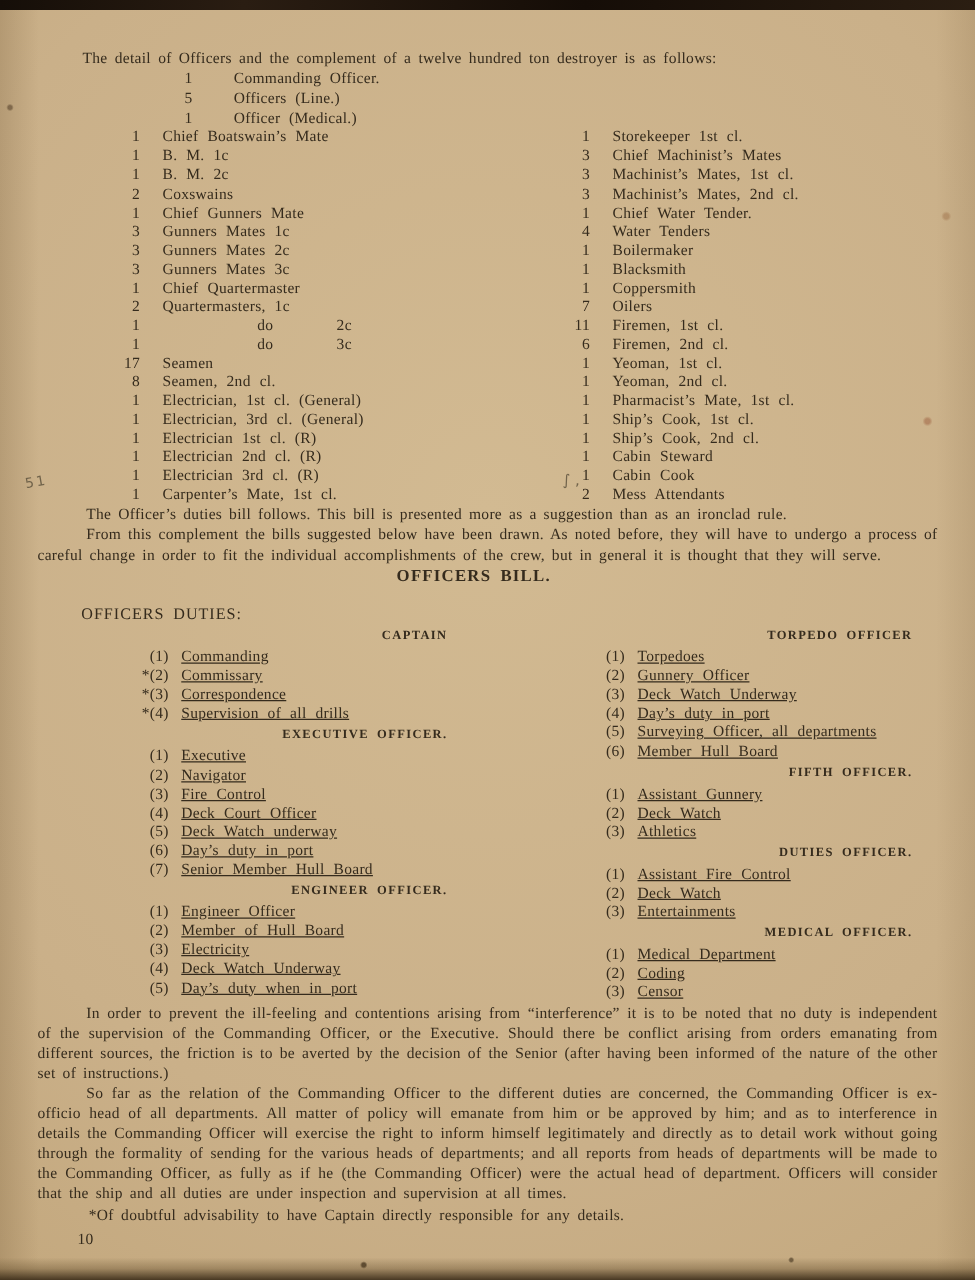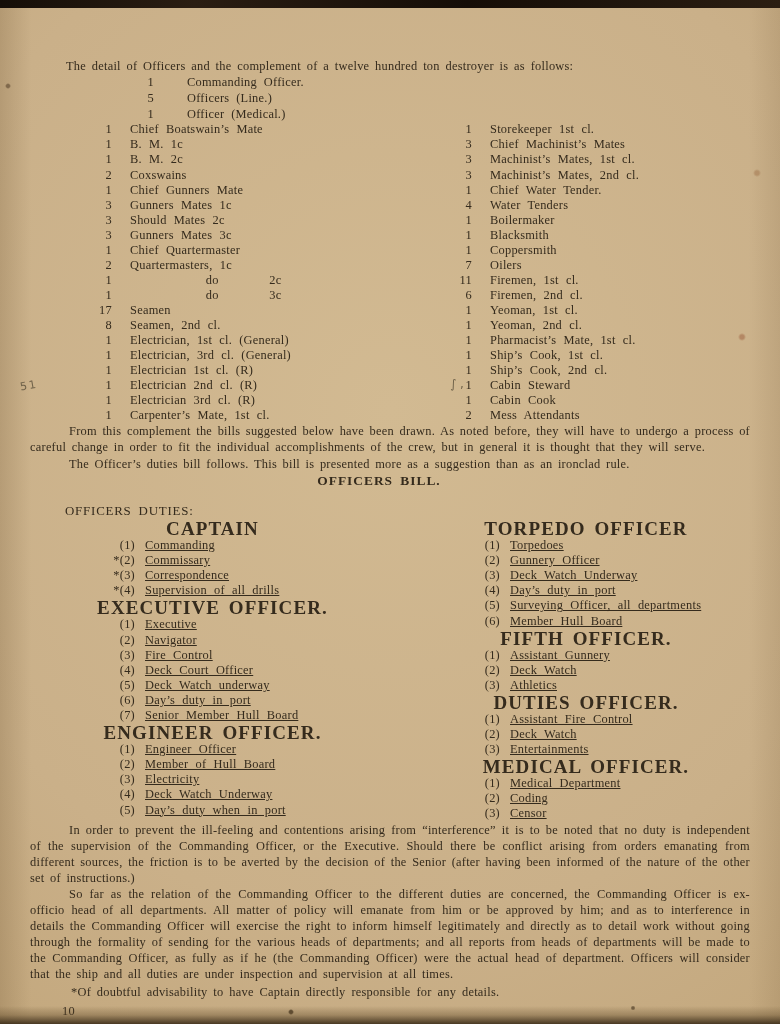--- a/index.html
+++ b/index.html
@@ -23,21 +23,21 @@
   .top-band{
     position:absolute;top:0;left:0;right:0;height:8px;z-index:6;
     background:linear-gradient(90deg,#150e08,#2a1d12 25%,#150d07 60%,#2b1e12);
   }
   .bottom-shade{
     position:absolute;bottom:0;left:0;right:0;height:18px;z-index:6;
     background:linear-gradient(180deg, rgba(90,68,38,0), rgba(96,74,42,.38) 50%, rgba(50,36,18,.85) 100%);
   }
   .content{
     position:absolute;inset:0;z-index:3;
-    padding:58px 30px 0 30px;
+    padding:38px 30px 0 30px;
     font-size:12.4px;line-height:16.1px;
     letter-spacing:.25px;word-spacing:2.4px;
   }
   .intro{margin:0;text-indent:36px;}
   .summary{margin-left:92px;}
   .srow{line-height:16.1px;}
   .scount{display:inline-block;width:32px;text-align:right;}
   .slabel{margin-left:33px;word-spacing:3.5px;}
   .complement{display:flex;}
   .comp-col1{margin-left:52px;flex:0 0 352px;}
@@ -51,22 +51,22 @@
   .bill-heading{
     margin:1px 0 0;text-align:center;padding-right:22px;
     font-weight:bold;font-size:13.4px;letter-spacing:1px;line-height:15px;word-spacing:3px;
   }
   .duties-heading{margin:16px 0 0 35px;font-size:12.9px;letter-spacing:.8px;line-height:15.5px;word-spacing:3px;}
   .duties{display:flex;}
   .duty-col1{margin-left:37px;flex:0 0 325px;}
   .duty-col2{flex:0 0 338px;}
   .duty-section{margin:0;}
   .duty-title{
-    margin:2px 0 2px;font-weight:bold;font-size:19px;letter-spacing:1.1px;
-    line-height:15px;text-align:center;word-spacing:3px;
+    margin:2px 0 2px;font-weight:bold;font-size:10px;letter-spacing:1.1px;
+    line-height:15px;text-align:right;word-spacing:3px;
   }
   .duty-col1 .duty-title{padding-right:34px;}
   .duty-col2 .duty-title{padding-left:50px;}
   .duty-item{display:flex;line-height:15.1px;}
   .dn{flex:none;text-align:right;}
   .duty-col1 .dn{width:68px;}
   .duty-col2 .dn{width:108px;padding-right:0;}
   .dl{margin-left:10px;word-spacing:3.8px;white-space:nowrap;text-decoration:underline;}
   .footnote{margin:2px 0 0 41px;line-height:16px;word-spacing:2.5px;}
   .page-number{text-align:left;padding-left:32px;margin-top:3px;line-height:16px;}
@@ -134,21 +134,21 @@
           <span class="clabel">Chief Gunners Mate</span>
         </div>
 
         <div class="crow">
           <span class="ccount">3</span>
           <span class="clabel">Gunners Mates 1c</span>
         </div>
 
         <div class="crow">
           <span class="ccount">3</span>
-          <span class="clabel">Should Mates 2c</span>
+          <span class="clabel">Gunners Mates 2c</span>
         </div>
 
         <div class="crow">
           <span class="ccount">3</span>
           <span class="clabel">Gunners Mates 3c</span>
         </div>
 
         <div class="crow">
           <span class="ccount">1</span>
           <span class="clabel">Chief Quartermaster</span>
@@ -306,22 +306,22 @@
           <span class="clabel">Cabin Cook</span>
         </div>
 
         <div class="crow">
           <span class="ccount">2</span>
           <span class="clabel">Mess Attendants</span>
         </div>
       </div>
   </div>
 
+  <p class="para no-justify">The Officer’s duties bill follows.  This bill is presented more as a suggestion than as an ironclad rule.</p>
   <p class="para">From this complement the bills suggested below have been drawn.  As noted before, they will have to undergo a process of careful change in order to fit the individual accomplishments of the crew, but in general it is thought that they will serve.</p>
-  <p class="para no-justify">The Officer’s duties bill follows.  This bill is presented more as a suggestion than as an ironclad rule.</p>
 
   <h3 class="bill-heading">OFFICERS BILL.</h3>
   <div class="duties-heading">OFFICERS DUTIES:</div>
 
   <div class="duties">
     <div class="duty-col1">
 
         <section class="duty-section">
           <h4 class="duty-title">CAPTAIN</h4>
           <div>

